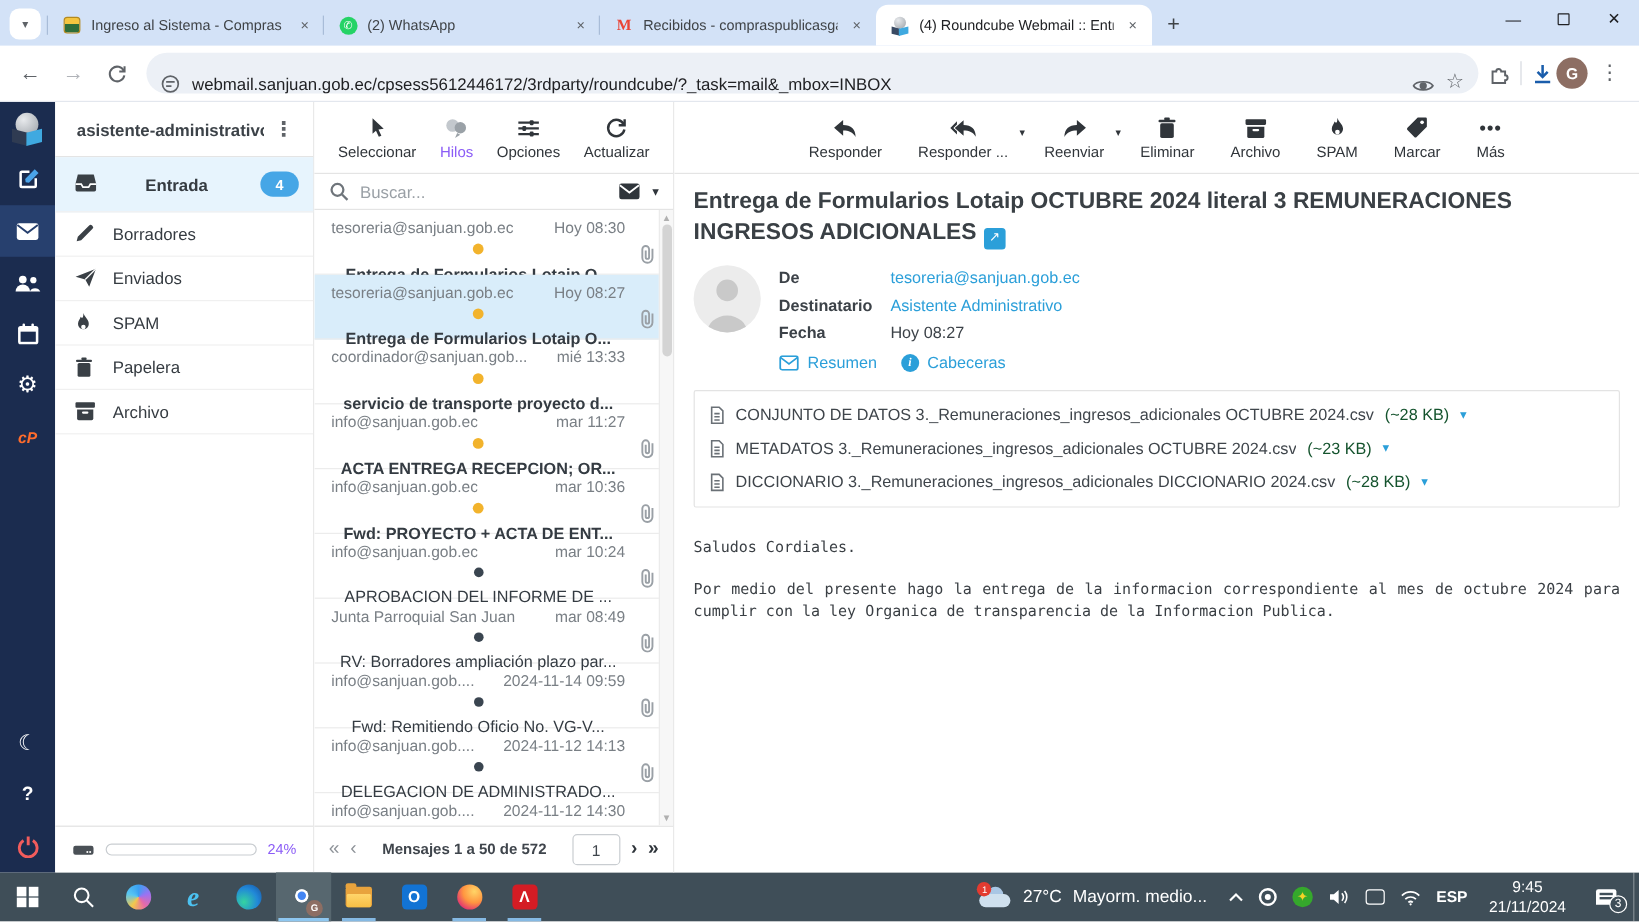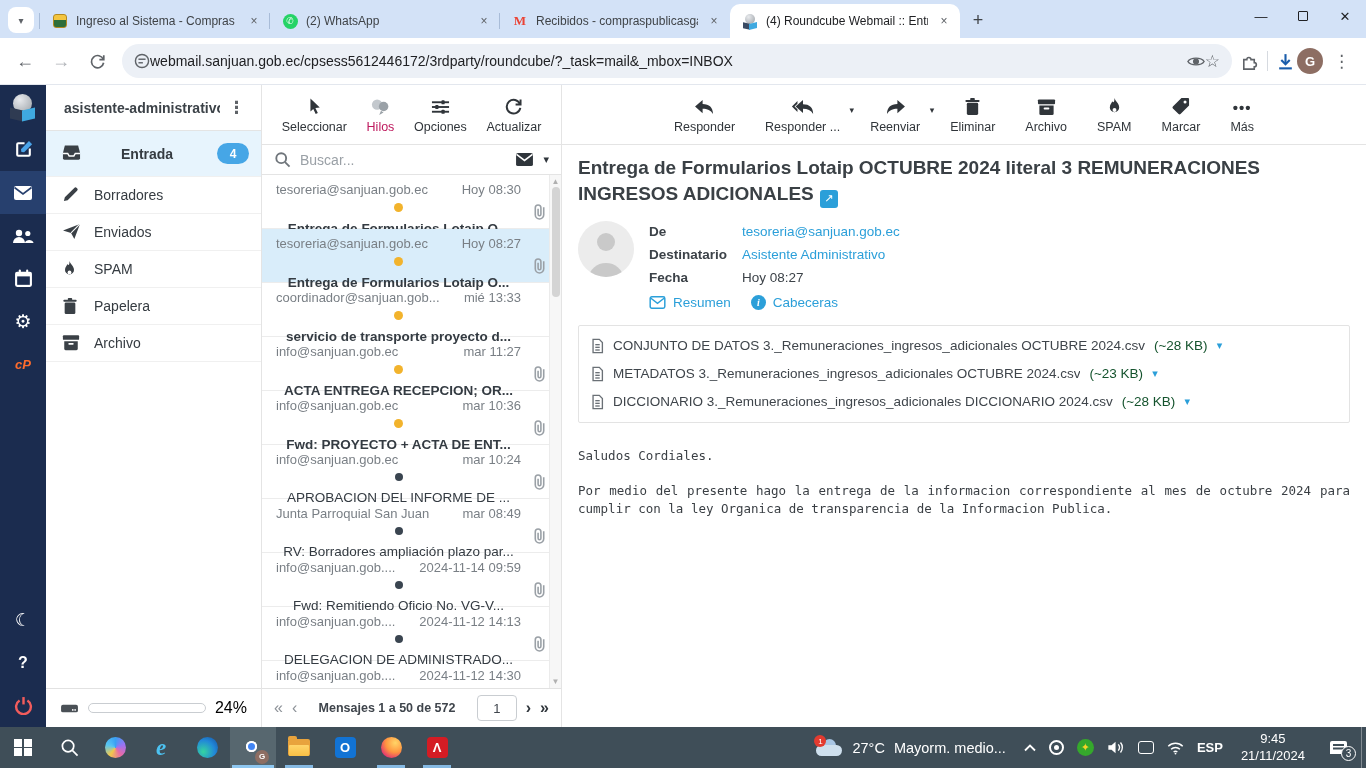--- a/index.html
+++ b/index.html
@@ -24,21 +24,21 @@
   .fav-rc .b { position:absolute; bottom:0; left:1px; width:7px; height:6px; background:#3a4a63; transform:skewY(14deg); }
   .fav-rc .f { position:absolute; bottom:0; right:1px; width:8px; height:6px; background:#3fa9e0; transform:skewY(-14deg); }
   .newtab-btn { width:28px; height:28px; margin:0 0 4px 4px; border-radius:50%; display:flex; align-items:center; justify-content:center; font-size:18px; color:#3f4347; flex:none; }
   .win-controls { position:absolute; right:0; top:0; height:32px; display:flex; }
   .win-btn { width:42px; height:32px; display:flex; align-items:center; justify-content:center; color:#202124; font-size:13px; }
   .win-max-glyph { width:10px; height:10px; border:1.4px solid #202124; border-radius:1px; }
 
   .toolbar { height:47px; background:#fff; display:flex; align-items:center; padding:0 8px; gap:2px; border-bottom:1px solid #e3e7ee; }
   .navbtn { width:34px; height:34px; border-radius:50%; display:flex; align-items:center; justify-content:center; color:#5f6368; font-size:18px; flex:none; }
   .navbtn.disabled { color:#b0b3b8; }
-  .urlbar { flex:1; height:34px; background:#ecf0f6; border-radius:17px; display:flex; align-items:center; padding:0 12px; margin:0 6px; min-width:0; }
+  .urlbar { flex:1; height:34px; background:#ecf0f6; border-radius:17px; display:flex; align-items:flex-end; padding:0 12px; gap:10px; margin:0 6px; min-width:0; }
   .url-text { flex:1; font-size:14px; color:#202124; white-space:nowrap; overflow:hidden; }
   .urlbar .icon16, .toolbar .icon20 { color:#5f6368; flex:none; display:flex; }
   .star-glyph { font-size:17px; color:#5f6368; }
   .tb-divider { width:1px; height:20px; background:#d6dae0; margin:0 6px; flex:none; }
   .profile-avatar { width:26px; height:26px; border-radius:50%; background:#8d6e63; color:#fff; font-size:13px; font-weight:700; display:flex; align-items:center; justify-content:center; flex:none; }
   .kebab { font-size:17px; color:#5f6368; padding:0 8px; }
 
   
   .webmail { display:flex; height:642px; }
 
@@ -59,27 +59,27 @@
   .account-row { height:46px; display:flex; align-items:center; padding:0 8px 0 18px; border-bottom:1px solid #e4e4e4; font-size:14px; font-weight:700; color:#3c4248; flex:none; }
   .account-name { flex:1; white-space:nowrap; overflow:hidden; }
   .folder { height:37px; display:flex; align-items:center; gap:13px; padding:0 12px 0 16px; font-size:14px; color:#353b41; border-bottom:1px solid #f0f0f0; flex:none; }
   .folder.active { background:#e7f4fd; font-weight:700; height:46px;gap:40px; }
   .ficon { width:19px; height:19px; color:#3a4046; display:flex; flex:none; }
   .badge { margin-left:auto; background:#46a6e6; color:#fff; border-radius:11px; min-width:32px; height:21px; font-size:12px; font-weight:700; display:flex; align-items:center; justify-content:center; }
   .sidebar-bottom { margin-top:auto; height:39px; border-top:1px solid #e2e2e2; display:flex; align-items:center; gap:9px; padding:0 14px; flex:none; }
   .disk-icon { color:#4a5056; display:flex; flex:none; }
   .quota-track { flex:1; height:10px; border:1px solid #c9cdd1; border-radius:6px; background:#fff; overflow:hidden; }
   .quota-fill { width:24%; height:100%; background:#64b1e4; border-radius:6px; }
-  .quota-label { font-size:16px; color:#000000; }
+  .quota-label { font-size:12px; color:#8b5cf6; }
 
   .maillist { width:300px; border-right:1px solid #e4e4e4; display:flex; flex-direction:column; background:#fff; flex:none; }
   .list-toolbar { height:60px; display:flex; align-items:center; justify-content:space-evenly; border-bottom:1px solid #e4e4e4; flex:none; }
   .tbtn { display:flex; flex-direction:column; align-items:center; gap:4px; font-size:12.5px; color:#30353a; position:relative; }
   .tbtn .ticon { height:20px; color:#30353a; display:flex; align-items:flex-end; }
-  .tbtn.disabled, .tbtn.disabled .ticon { color:#be185d; }
+  .tbtn.disabled, .tbtn.disabled .ticon { color:#8b5cf6; }
   .search-row { height:30px; display:flex; align-items:center; gap:9px; padding:0 12px; border-bottom:1px solid #e4e4e4; flex:none; }
   .search-input { border:none; outline:none; flex:1; font-size:14px; color:#3c4248; background:transparent; min-width:0; font-family:inherit; }
   .search-input::placeholder { color:#9aa0a6; }
   .srch-icon { color:#6f757b; display:flex; flex:none; }
   .scope-icon { color:#2f353b; display:flex; flex:none; }
   .sr-caret { font-size:11px; color:#2f353b; }
 
   .msgs { flex:1; overflow:hidden; position:relative; }
   .msg { height:54px; padding:7px 40px 0 14px; border-bottom:1px solid #ececec; position:relative; }
   .msg.selected { background:#d9edfa; }

